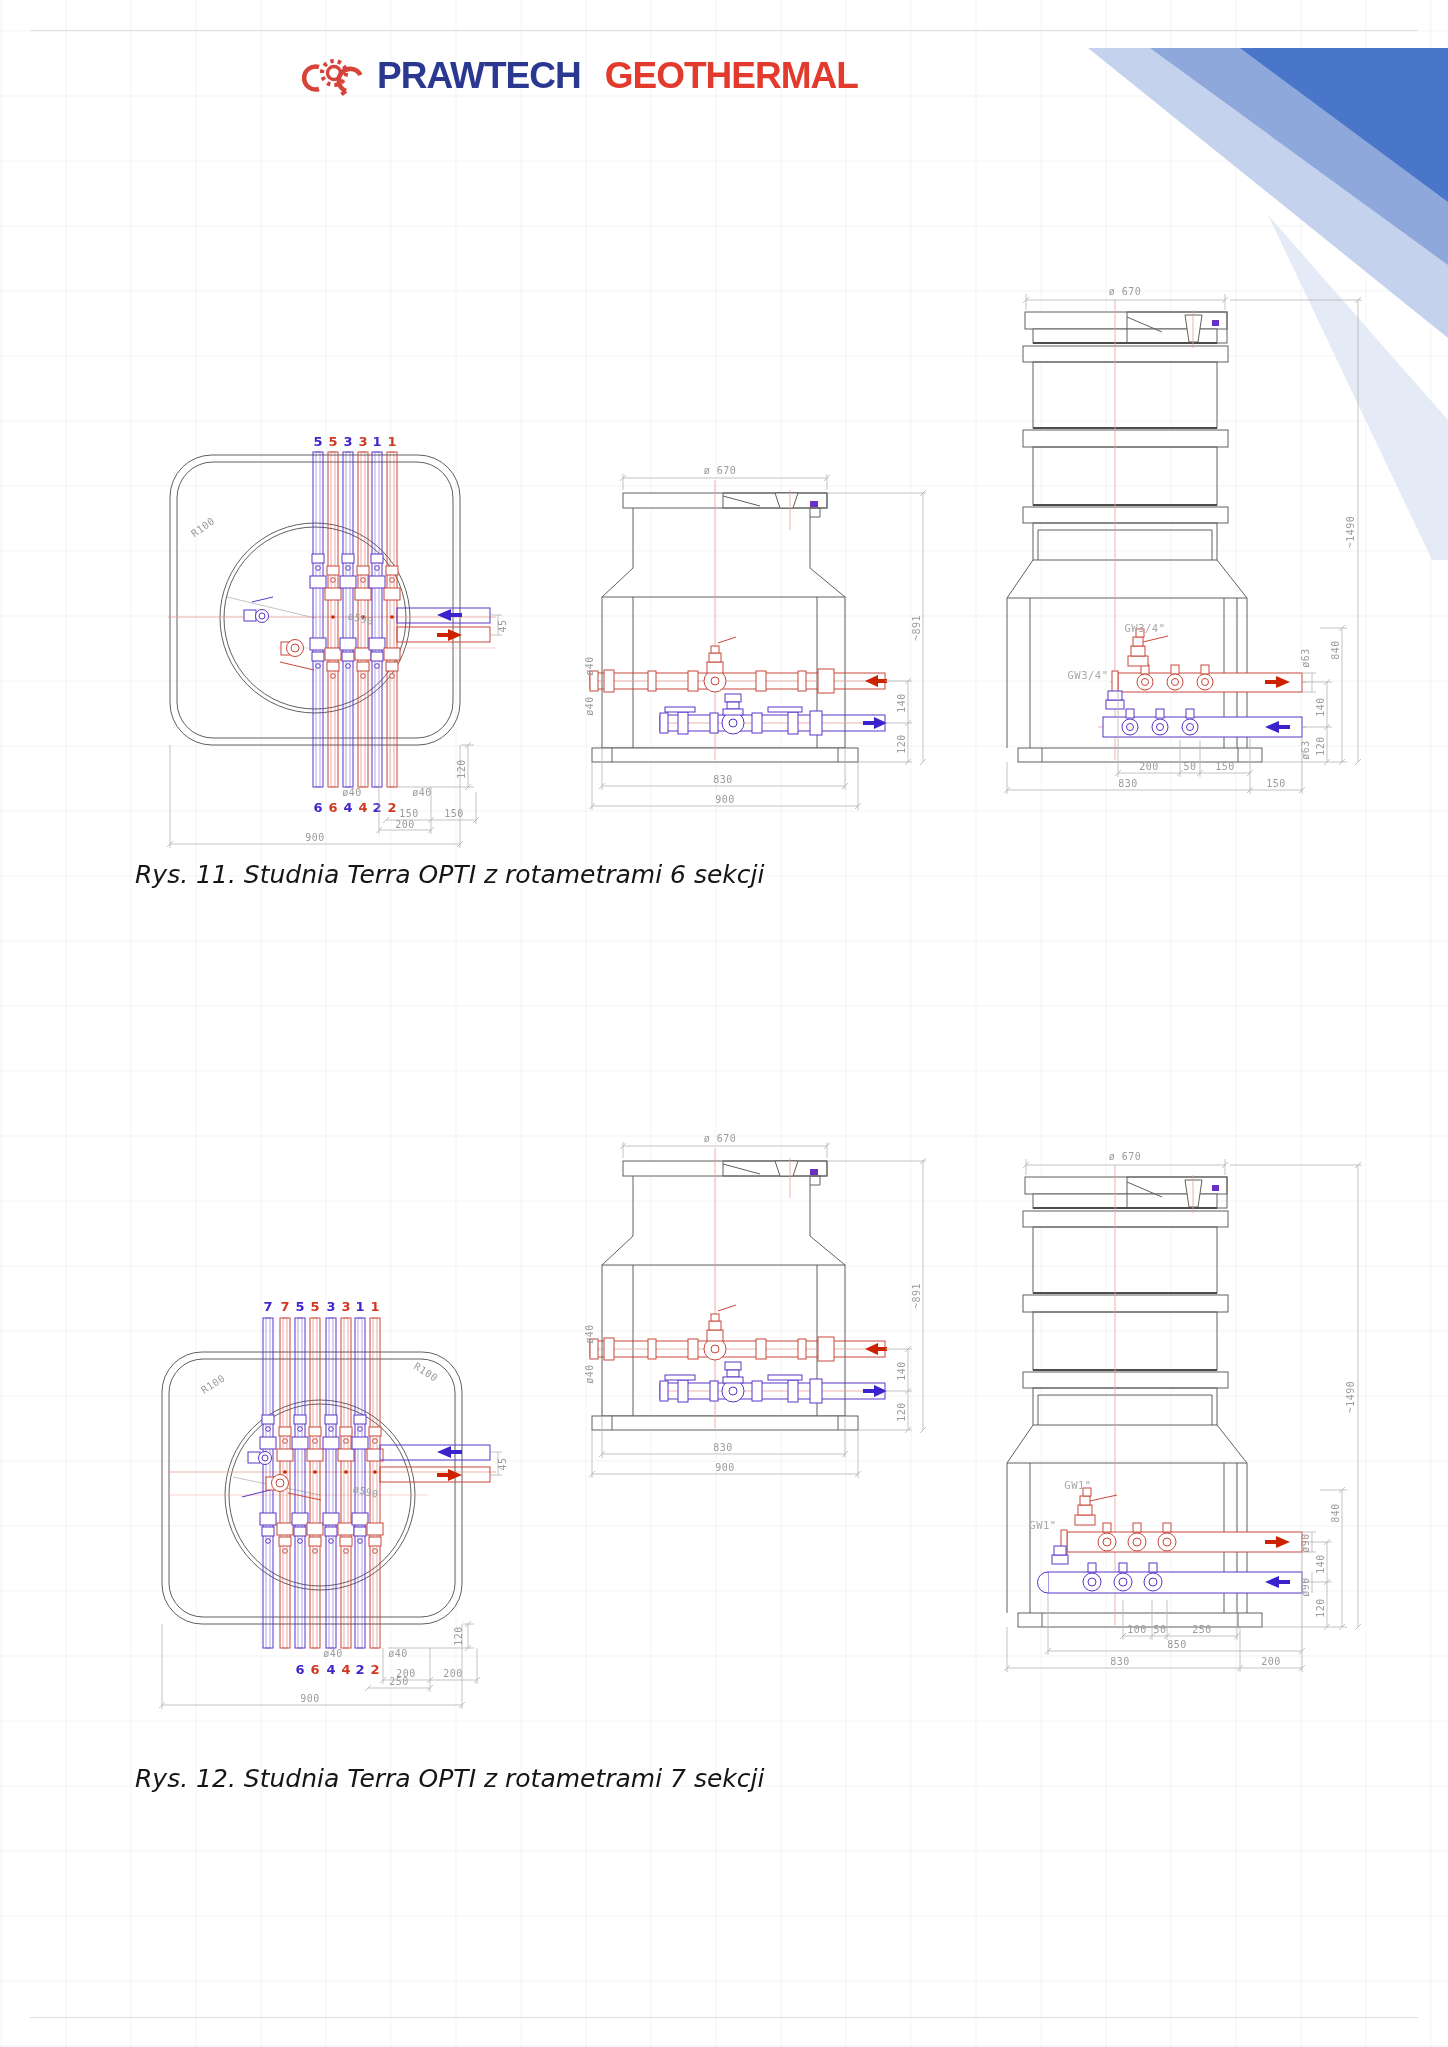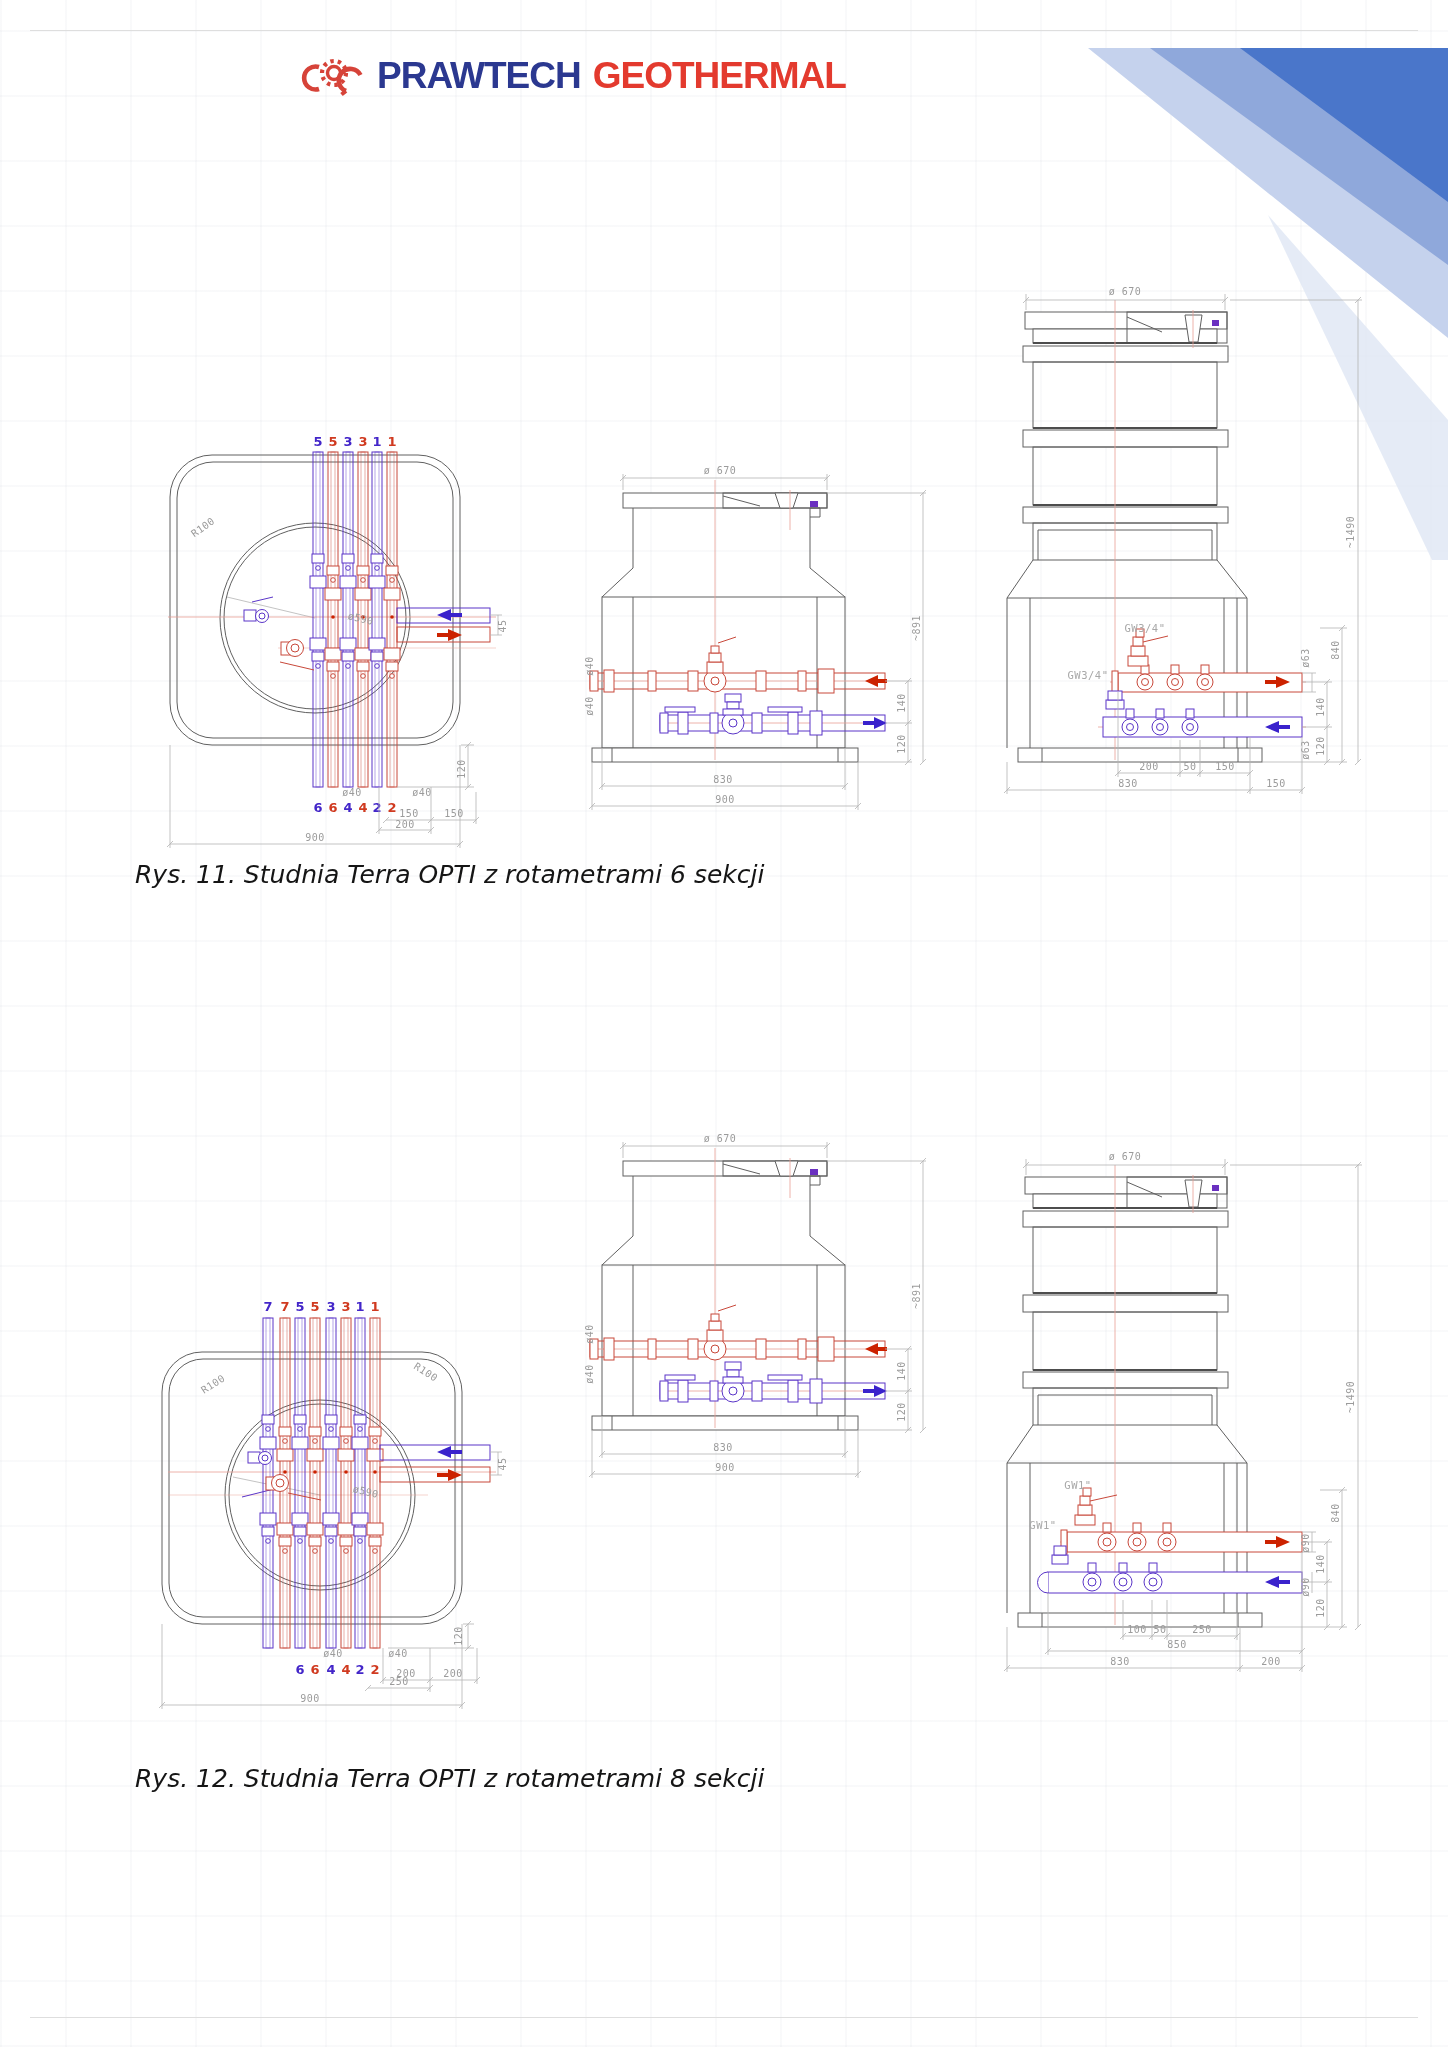--- a/index.html
+++ b/index.html
@@ -7,21 +7,21 @@
     font-family:"DejaVu Sans",sans-serif;
     background-image:
       repeating-linear-gradient(0deg, rgba(155,162,182,0.06) 0 2px, transparent 2px 65px),
       repeating-linear-gradient(90deg, rgba(155,162,182,0.06) 0 2px, transparent 2px 65px);}
   .rule{position:absolute;height:1px;background:#dedede;}
   .rule-top{left:30px;top:30px;width:1388px;}
   .rule-bottom{left:30px;top:2017px;width:1388px;}
   .logo{position:absolute;left:298px;top:48px;display:flex;align-items:center;gap:9px;}
   .brand{font-weight:700;font-size:37px;letter-spacing:-1px;white-space:nowrap;
     font-family:"Liberation Sans","DejaVu Sans",sans-serif;}
-  .b1{color:#2b3890;margin-right:12px;}
+  .b1{color:#2b3890;margin-right:24px;}
   .b2{color:#e33a2e;}
   .caption{position:absolute;left:135px;font-style:italic;font-size:25px;color:#151515;
     font-family:"DejaVu Sans",sans-serif;letter-spacing:0;}
   .cap1{top:860px;} .cap2{top:1764px;}
   svg.abs{position:absolute;overflow:visible;}
   
   .ln{stroke:#606060;stroke-width:1;fill:none}
   .lnf{stroke:#606060;stroke-width:1;fill:#ffffff}
   .lnt{stroke:#4d4d4d;stroke-width:2.2;fill:none}
   .rd{stroke:#c8483a;stroke-width:1;fill:none}
@@ -794,15 +794,15 @@
       <line class="dm" x1="17" y1="482" x2="17" y2="527"></line>
         <line class="dm" x1="250" y1="482" x2="250" y2="527"></line>
       <line class="dm" x1="17" y1="523" x2="250" y2="523"></line>
         <line class="dm" x1="250" y1="523" x2="312" y2="523"></line>
       <path class="dm" d="M14,526 l6,-6 M247,526 l6,-6 M309,526 l6,-6"></path>
       <text class="dt" x="130" y="520" text-anchor="middle">830</text>
       <text class="dt" x="281" y="520" text-anchor="middle">200</text>
     </g>
   </svg>
 
-  <div class="caption cap2">Rys. 12. Studnia Terra OPTI z rotametrami 8 sekcji</div>
+  <div class="caption cap2">Rys. 12. Studnia Terra OPTI z rotametrami 7 sekcji</div>
 
 </div>
 
 </body></html>

